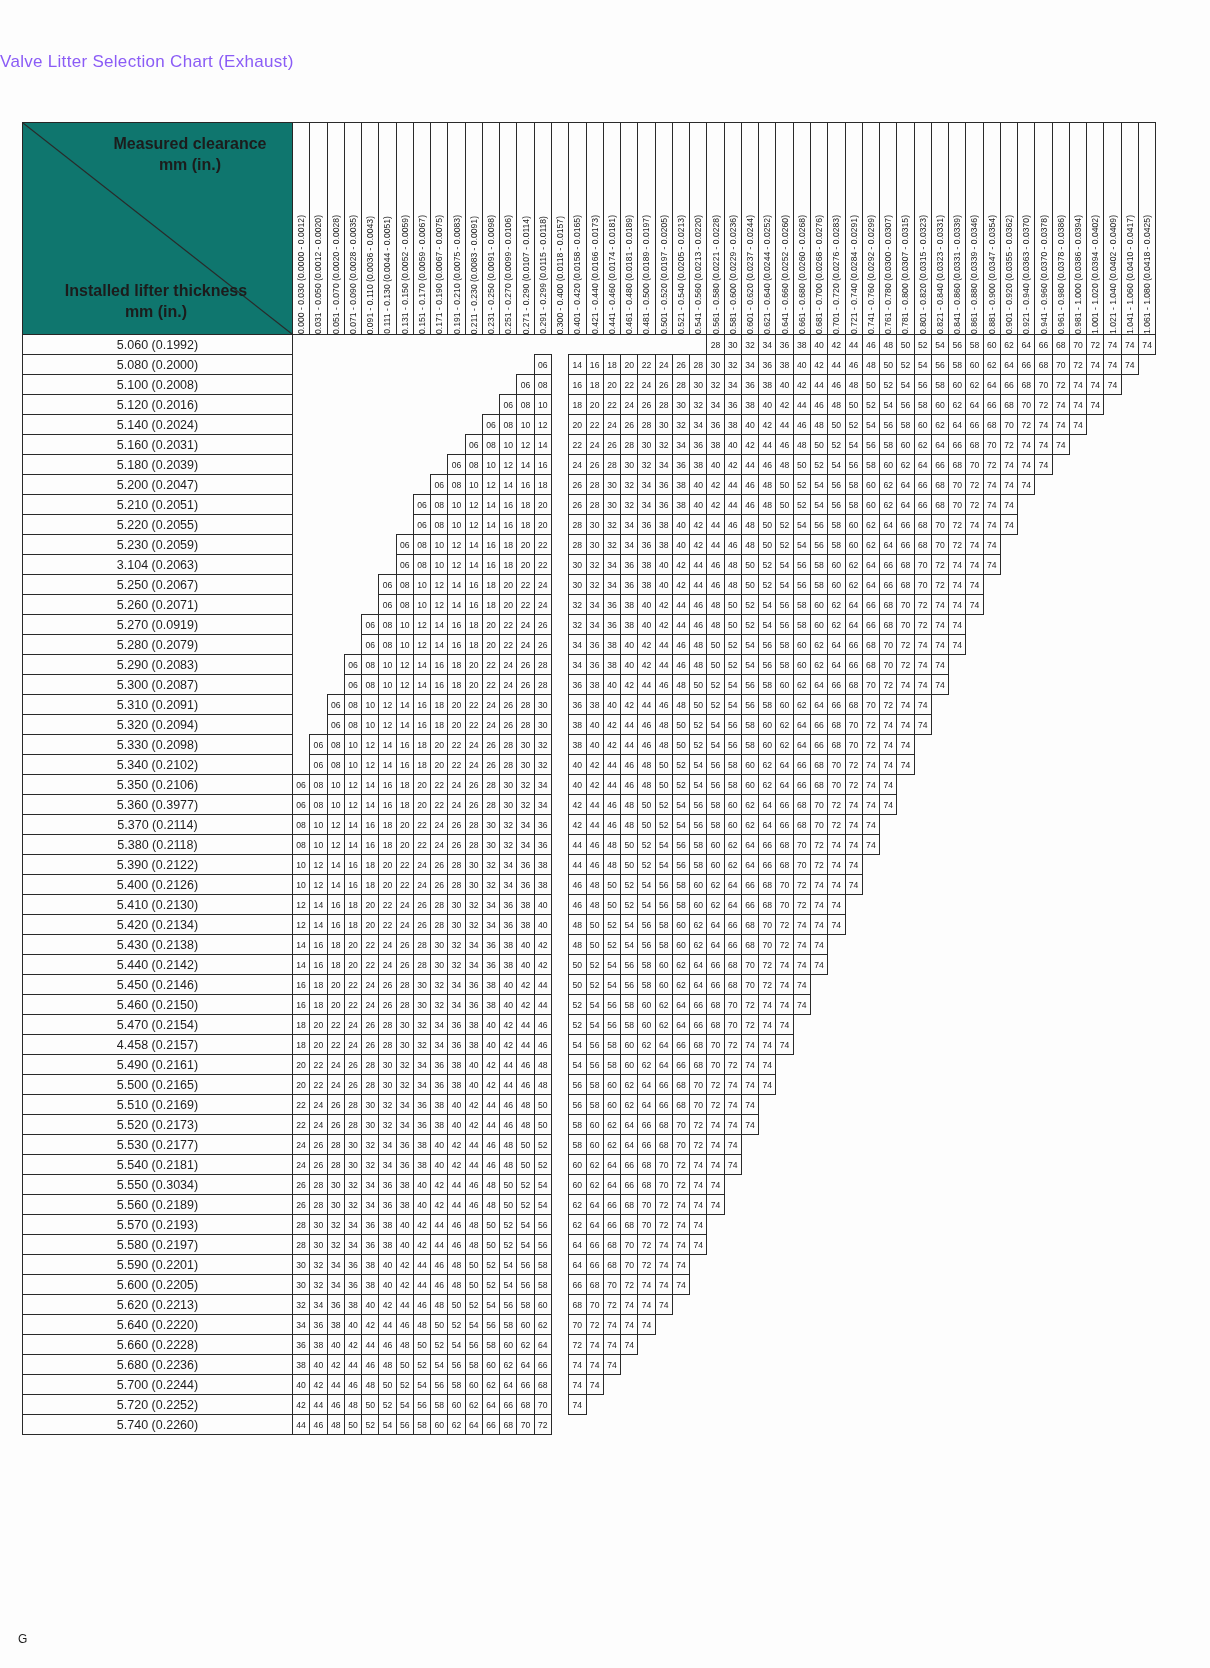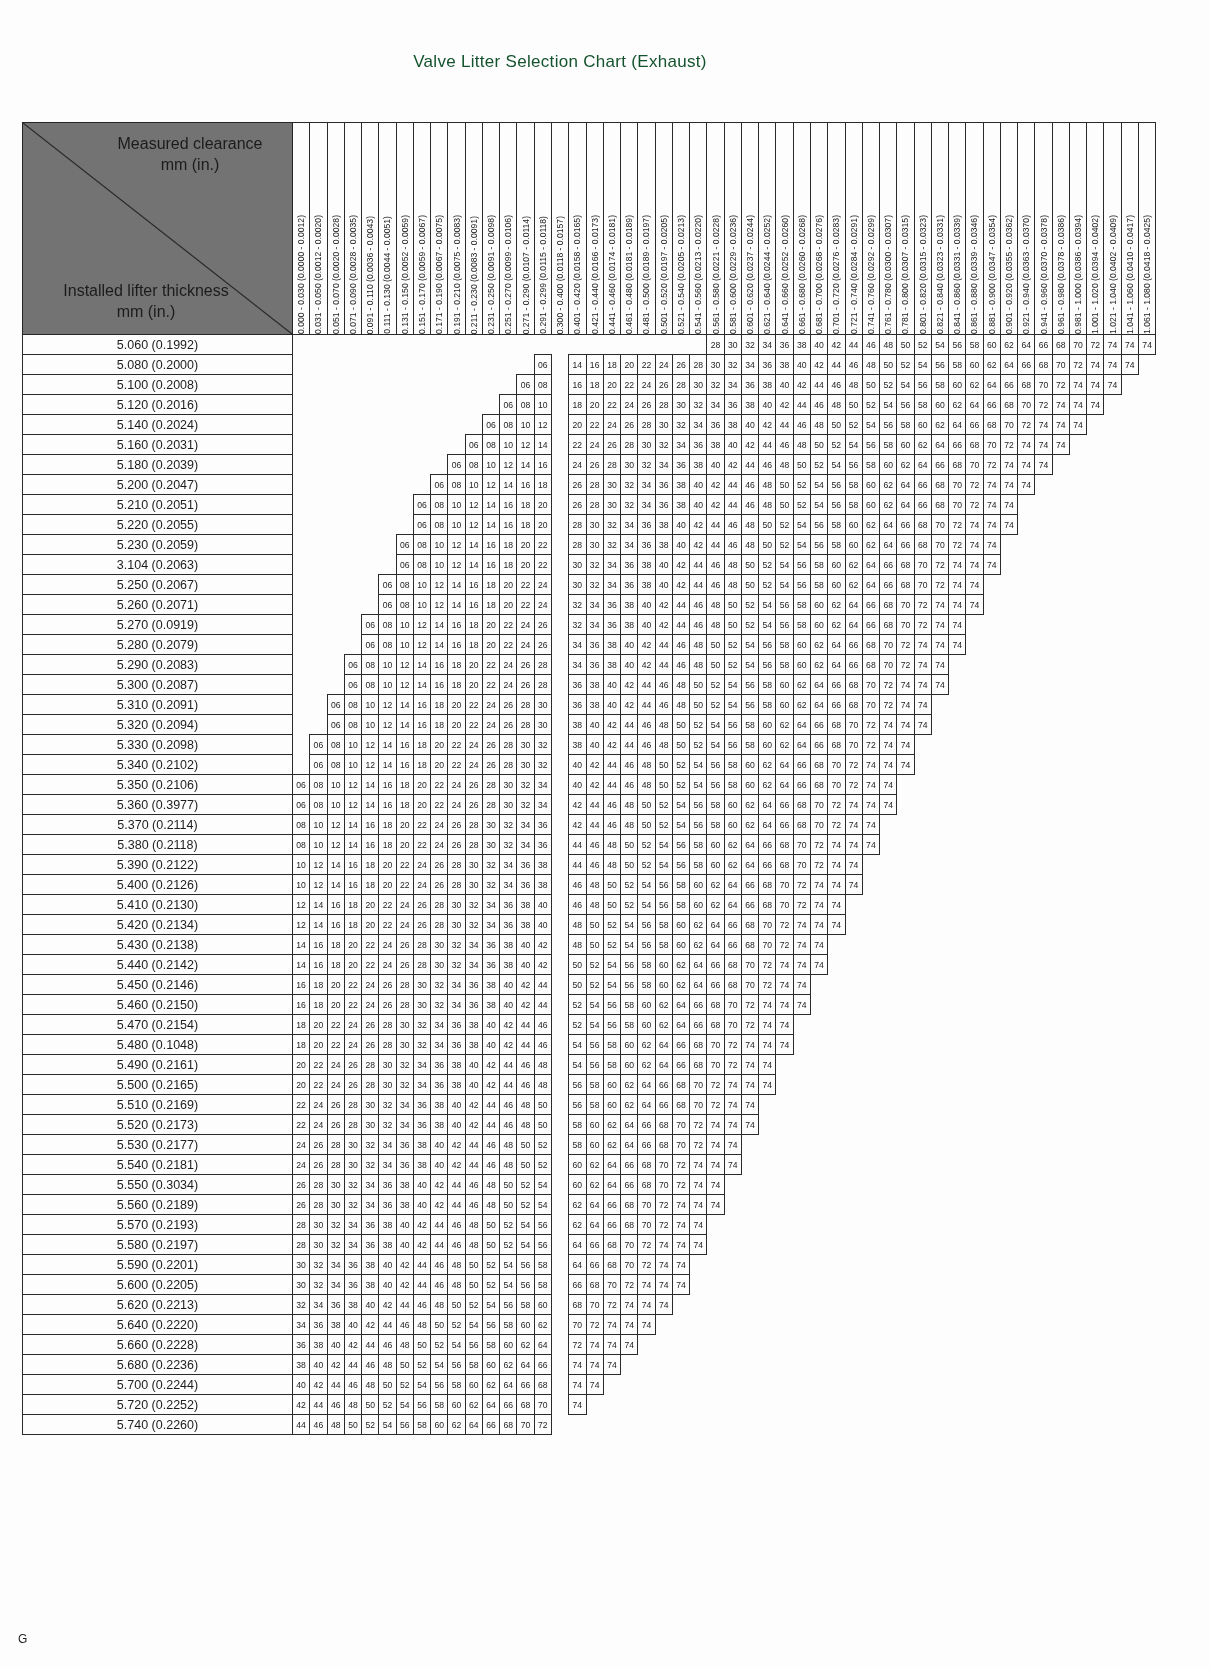--- a/index.html
+++ b/index.html
@@ -2,36 +2,36 @@
 <html><head>
 <meta charset="utf-8">
 <style>
   html,body { margin:0; padding:0; }
   body {
     width:1210px; height:1668px; position:relative; background:#ffffff;
     font-family:"Liberation Sans", sans-serif; color:#1c1c1c;
   }
   .page { position:absolute; inset:0; background:#fdfdfd; }
   .title {
-    position:absolute; top:52px; left:0; width:1120px; text-align:center;
-    font-size:17px; letter-spacing:0.3px; color:#14532d;
+    position:absolute; top:52px; left:0; width:1120px; 
+    font-size:17px; letter-spacing:0.3px; color:#8b5cf6;
   }
   .chart-table {
     position:absolute; left:22px; top:122px;
     border-collapse:collapse; table-layout:fixed;
   }
   .chart-table th, .chart-table td { padding:0; }
   th.corner {
     width:269px; height:211px; border:1.4px solid #262626; position:relative;
-    font-weight:normal; overflow:hidden; background:#737373;
+    font-weight:bold; overflow:hidden; background:#0f766e;
   }
   .diag { position:absolute; left:0; top:0; width:100%; height:100%; }
   .c-top { position:absolute; top:10px; left:68px; width:198px; text-align:center;
     font-size:16px; line-height:21px; }
-  .c-bot { position:absolute; bottom:12px; left:0px; width:246px; text-align:center;
+  .c-bot { position:absolute; bottom:12px; left:10px; width:246px; text-align:center;
     font-size:16px; line-height:21px; }
   th.ch {
     width:16.28px; height:211px; border:1px solid #2a2a2a; vertical-align:bottom;
     font-weight:normal; overflow:hidden; background:#fdfdfd;
   }
   .vt {
     writing-mode:vertical-rl; transform:rotate(180deg);
     font-size:8.6px; white-space:nowrap; margin:0 auto; line-height:14px;
     max-height:207px; overflow:hidden; color:#222;
   }
@@ -2070,21 +2070,21 @@
           <td class="ce"></td>
           <td class="ce"></td>
           <td class="ce"></td>
           <td class="ce"></td>
           <td class="ce"></td>
           <td class="ce"></td>
           <td class="ce"></td>
           <td class="ce"></td>
         </tr>
         <tr>
-          <th class="rl">5.480 (0.1048)</th>
+          <th class="rl">4.458 (0.2157)</th>
           <td class="cf">18</td>
           <td class="cf">20</td>
           <td class="cf">22</td>
           <td class="cf">24</td>
           <td class="cf">26</td>
           <td class="cf">28</td>
           <td class="cf">30</td>
           <td class="cf">32</td>
           <td class="cf">34</td>
           <td class="cf">36</td>

